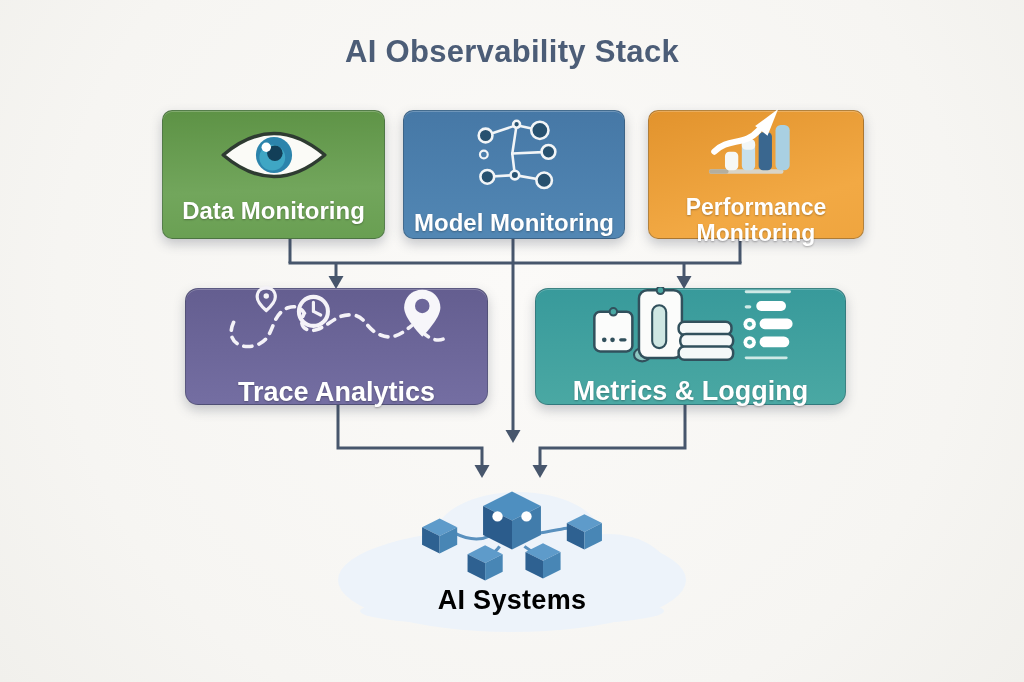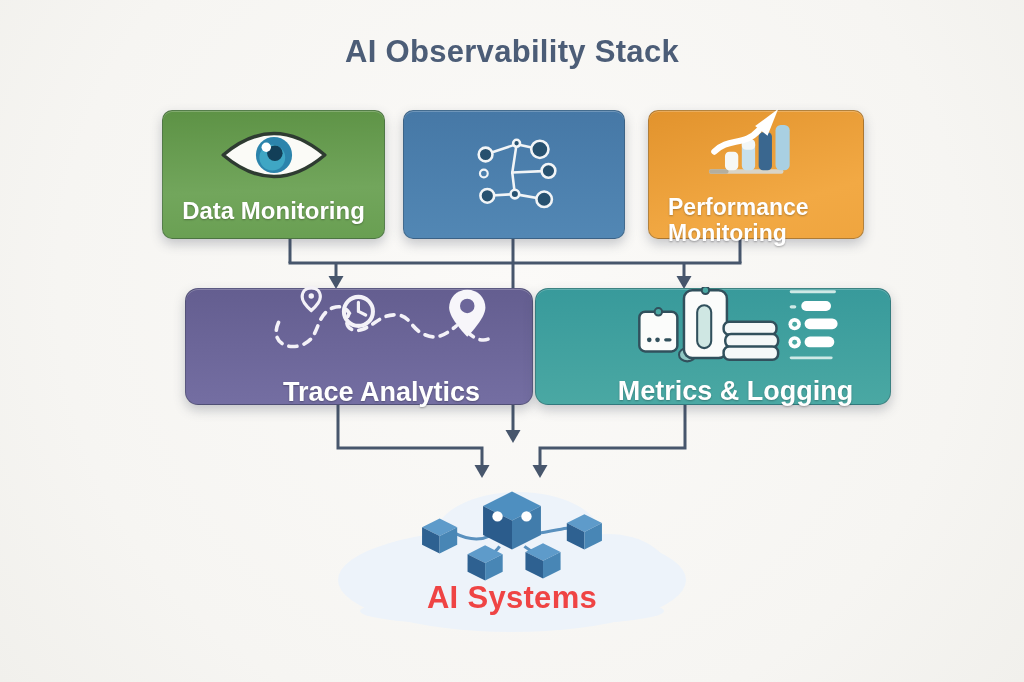--- a/index.html
+++ b/index.html
@@ -15,46 +15,46 @@
     font-size:31px;font-weight:bold;color:#4c5d77;letter-spacing:.3px;
   }
   .connectors{position:absolute;left:0;top:0;width:1024px;height:682px;pointer-events:none;}
 
   .box{
     position:absolute;display:flex;flex-direction:column;align-items:center;justify-content:center;
     gap:11px;border-radius:10px;border:1px solid rgba(35,45,55,.30);
     box-shadow:0 5px 12px rgba(60,70,85,.28), inset 0 1px 0 rgba(255,255,255,.22);
   }
   .box .label{
-    color:#ffffff;font-weight:bold;line-height:1.12;
+    color:#ffffff;font-weight:bold;text-align:center;line-height:1.12;
     text-shadow:0 1px 2px rgba(0,0,0,.28);
   }
   .box-data {left:162px;top:110px;width:221px;height:127px;background:linear-gradient(178deg,#5d9245 0%,#72a65c 62%,#699f52 100%);}
   .box-model{left:403px;top:110px;width:220px;height:127px;background:linear-gradient(180deg,#4678a6 0%,#5287b4 100%);}
   .box-perf {left:648px;top:110px;width:214px;height:127px;background:linear-gradient(163deg,#e2932d 0%,#f2a944 70%,#efa53f 100%);}
   .box-trace{left:185px;top:288px;width:301px;height:115px;border-radius:13px;background:linear-gradient(180deg,#645e90 0%,#746ea2 100%);}
   .box-metrics{left:535px;top:288px;width:309px;height:115px;border-radius:13px;background:linear-gradient(180deg,#389a9b 0%,#4aa8a3 100%);}
   .box-data .label,.box-model .label{font-size:24px;}
   .box-perf .label{font-size:23px;width:176px;}
   .box-trace .label,.box-metrics .label{font-size:27px;}
   .box-data{gap:8px;}
-  .box-trace,.box-metrics{gap:9px;padding-left:45px;}
+  .box-trace,.box-metrics{gap:9px;}
 
   
   .cloud{position:absolute;left:338px;top:470px;width:348px;height:168px;}
   .cloud .lobe{position:absolute;border-radius:50%;background:#edf3fa;}
   .lobe-top      {left:96px; top:22px;  width:168px;height:92px;}
   .lobe-mid-left {left:20px; top:68px;  width:126px;height:84px;}
   .lobe-mid-right{left:206px;top:64px;  width:128px;height:88px;}
   .lobe-main     {left:0px;  top:58px;  width:348px;height:104px;}
   .lobe-shadow   {left:22px; top:126px; width:304px;height:30px;background:#d9e7f3;}
   .cloud .cubes{position:absolute;left:68px;top:4px;width:212px;height:122px;}
   .cloud .ai-label{
     position:absolute;bottom:22px;left:0;width:100%;text-align:center;
-    font-size:31px;font-weight:bold;color:#ef4444;letter-spacing:.3px;
+    font-size:27px;font-weight:bold;color:#000000;letter-spacing:.3px;
   }
 </style>
 </head>
 <body>
 
 <div class="canvas">
 
   <div class="title">AI Observability Stack</div>
 
   <svg class="connectors" viewBox="0 0 1024 682">
@@ -107,20 +107,21 @@
           <circle cx="32" cy="26" r="8"></circle>
           <circle cx="95" cy="20" r="10"></circle>
           <circle cx="105" cy="45" r="8"></circle>
           <circle cx="34" cy="74" r="8"></circle>
           <circle cx="100" cy="78" r="9"></circle>
           <circle cx="66" cy="72" r="5"></circle>
         </g>
         <circle cx="30" cy="48" r="4.5" fill="none" stroke="#f2f5f7" stroke-width="2.5"></circle>
       </svg>
     </span>
+    <div class="label">Model Monitoring</div>
   </div>
 
   <div class="box box-perf">
     <span>
       <svg width="118" height="78" viewBox="0 0 130 88">
         <rect x="12" y="76" width="84" height="5" rx="2.5" fill="#d9d4c6"></rect>
         <rect x="12" y="76" width="22" height="5" rx="2.5" fill="#b4ae9e"></rect>
         <rect x="30" y="56" width="15" height="21" rx="5" fill="#f6f8f6"></rect>
         <rect x="49" y="42" width="15" height="35" rx="5" fill="#c7e0ec"></rect>
         <rect x="49" y="42" width="15" height="12" rx="5" fill="#f2f7f8"></rect>

